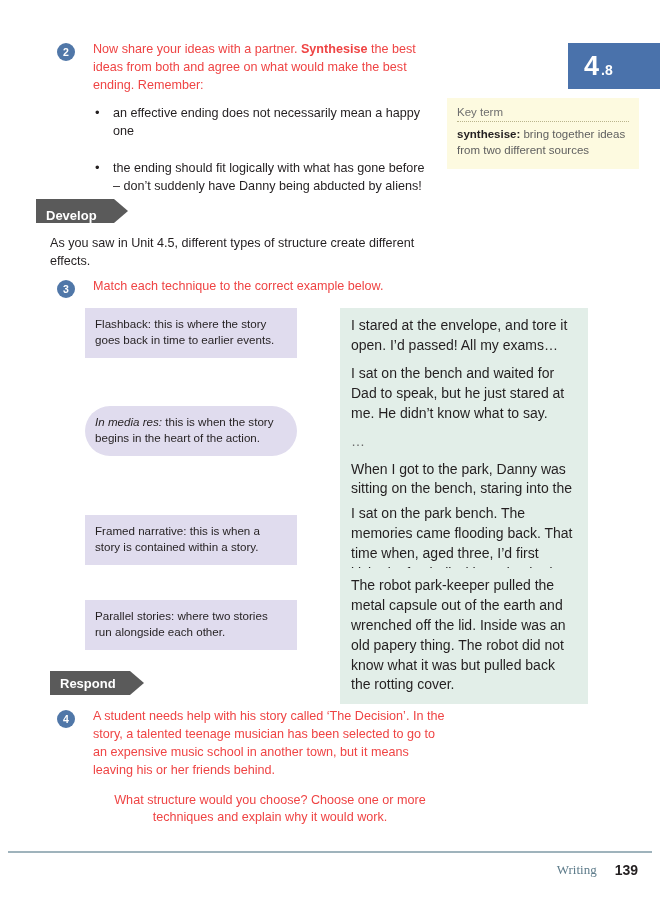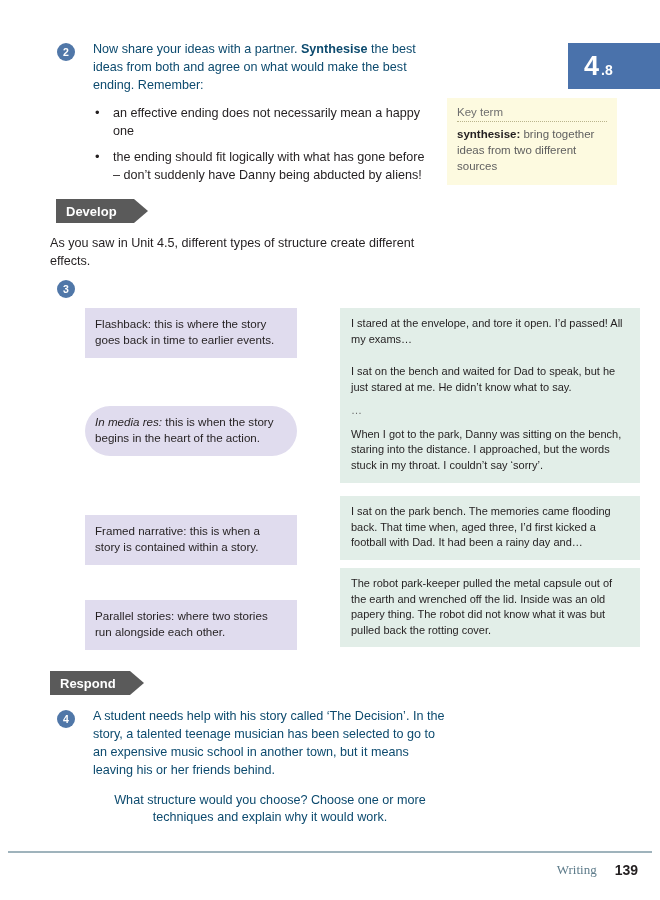--- a/index.html
+++ b/index.html
@@ -38,21 +38,21 @@
     line-height: 1;
     margin-left: 2px;
     position: relative;
     top: 4px;
   }
 
   
   .key-term {
     position: absolute;
     top: 98px; left: 447px;
-    width: 170px;
+    width: 192px;
     background: #fdfae0;
     padding: 8px 10px 10px 10px;
   }
   .key-term .kt-title {
     font-size: 11.5px;
     color: #6f6f6f;
     padding-bottom: 3px;
     border-bottom: 1px dotted #b9b48c;
     margin-bottom: 5px;
   }
@@ -81,31 +81,31 @@
   .q-body { margin-left: 18px; }
 
   .q2 {
     position: absolute;
     top: 41px; left: 57px;
     width: 375px;
   }
   .q-text {
     font-size: 12.6px;
     line-height: 1.42;
-    color: #0c4a6e;
+    color: #ef4444;
   }
   .bullets {
     list-style: none;
     margin: 10px 0 0 0;
     padding: 0;
   }
   .bullets li {
     position: relative;
     padding-left: 20px;
-    margin-bottom: 9px;
+    margin-bottom: 20px;
     font-size: 12.6px;
     line-height: 1.42;
   }
   .bullets li:last-child { margin-bottom: 2px; }
   .bullets li::before {
     content: "\2022";
     position: absolute;
     left: 2px;
     top: -1px;
     font-size: 13px;
@@ -126,21 +126,21 @@
   .banner::after {
     content: "";
     position: absolute;
     left: 100%;
     top: 0;
     width: 0; height: 0;
     border-top: 12px solid transparent;
     border-bottom: 12px solid transparent;
     border-left: 14px solid #5a5a5a;
   }
-  .banner-develop { top: 199px; left: 56px; width: 78px; }
+  .banner-develop { top: 199px; left: 36px; width: 78px; align-items: flex-end; }
   .banner-respond { top: 671px; left: 50px; width: 80px; }
 
   .lead-text {
     position: absolute;
     top: 235px; left: 50px;
     width: 370px;
     font-size: 12.6px;
     line-height: 1.42;
   }
 
@@ -166,23 +166,23 @@
     padding: 8px 10px 9px 10px;
     font-size: 11.6px;
     line-height: 1.42;
     width: 212px;
     color: #231f20;
   }
   .ex-box {
     position: absolute;
     background: #e2eee8;
     padding: 8px 11px 9px 11px;
-    font-size: 11px;
-    line-height: 1.42;
-    width: 300px;
+    font-size: 14px;
+    line-height: 1.42;
+    width: 248px;
     color: #231f20;
   }
   .ex-box p { margin: 0; }
   .ex-box p + p { margin-top: 8px; }
   .ex-box .ellipsis { color: #6a6a6a; letter-spacing: 1px; }
   .ex-box .italic { font-style: italic; }
 
   
   .footer-rule {
     position: absolute;
@@ -243,20 +243,23 @@
 
   <div class="banner banner-develop">
     <span>Develop</span>
   </div>
 
   <div class="lead-text">As you saw in Unit 4.5, different types of structure create different effects.</div>
 
   <div class="q3">
     <div class="q-row">
       <div class="q-num">3</div>
+      <div class="q-body">
+        <div class="q-text">Match each technique to the correct example below.</div>
+      </div>
     </div>
   </div>
 
   <div class="match">
     <div class="match-col-left">
       <div class="tech-box" id="tech0" style="top: 0px;"><span>Flashback:</span><span> this is where the story goes back in time to earlier events.</span></div>
       <div class="tech-box" id="tech1" style="top: 98px; border-radius: 29px;"><i>In media res:</i><span> this is when the story begins in the heart of the action.</span></div>
       <div class="tech-box" id="tech2" style="top: 207px;"><span>Framed narrative:</span><span> this is when a story is contained within a story.</span></div>
       <div class="tech-box" id="tech3" style="top: 292px;"><span>Parallel stories:</span><span> where two stories run alongside each other.</span></div>
     </div>

